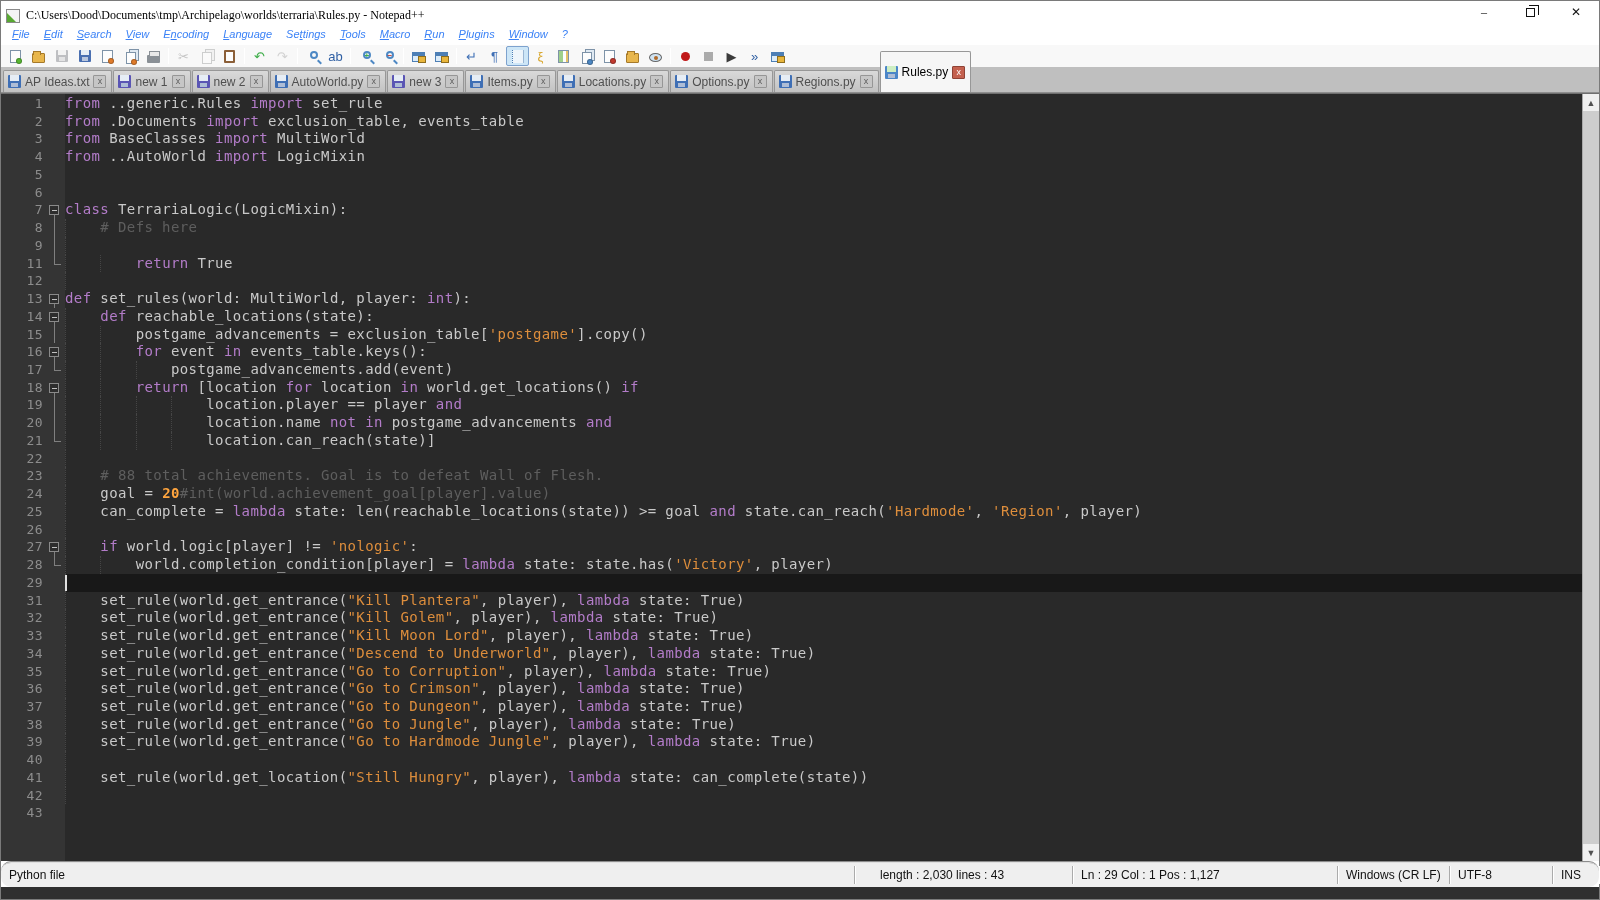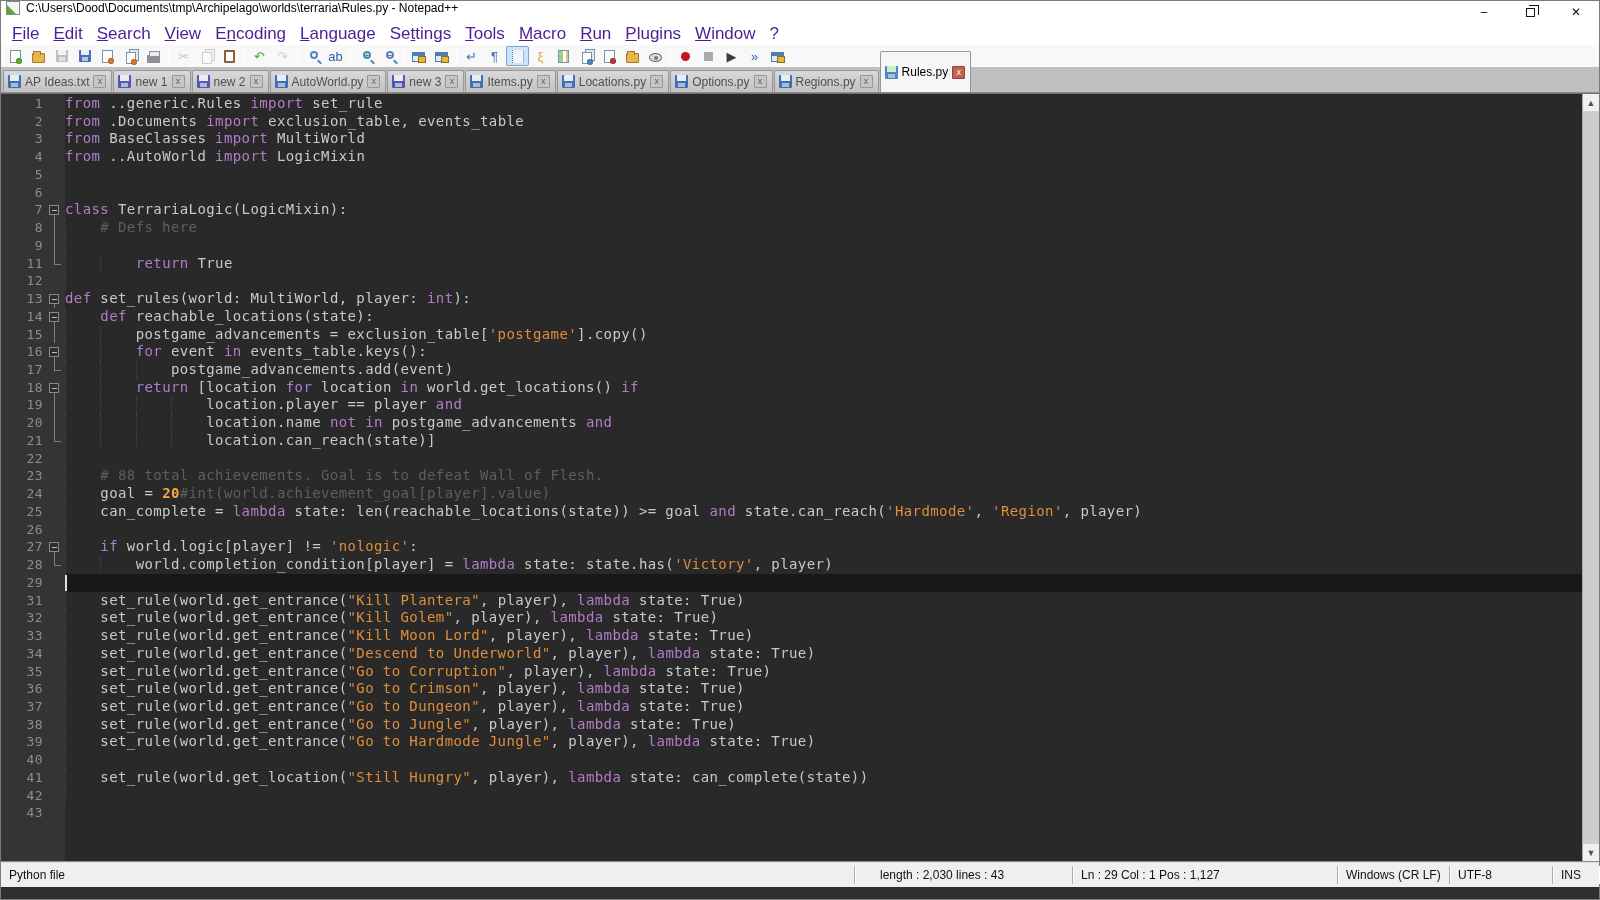--- a/index.html
+++ b/index.html
@@ -1,32 +1,32 @@
 <!DOCTYPE html>
 <html><head>
 <meta charset="utf-8">
 <style>
   * { margin:0; padding:0; box-sizing:border-box; }
   html,body { width:1600px; height:900px; overflow:hidden; }
   body { font-family:"Liberation Sans", sans-serif; background:#ffffff; }
   #win { width:1600px; height:900px; border:1px solid #7a7a7a; display:flex; flex-direction:column; }
 
   
-  #titlebar { height:22px; background:#ffffff; display:flex; align-items:flex-start; flex:0 0 auto; }
+  #titlebar { height:22px; background:#ffffff; display:flex; align-items:flex-end; flex:0 0 auto;font-family:Liberation Serif, serif; }
   #app-icon { width:14px; height:14px; margin:0 6px 0 5px; position:relative; background:#f4f4f4; border:1px solid #8a8a8a; }
   #app-icon::before { content:""; position:absolute; left:0; bottom:0; width:0; height:0; border-left:9px solid #58a832; border-top:9px solid transparent; }
   #title-text { font-size:12px; color:#000; white-space:nowrap; }
   #win-controls { margin-left:auto; display:flex; height:100%; }
   .winbtn { width:46px; height:100%; display:flex; align-items:center; justify-content:center; font-size:12px; color:#111; }
   .winbtn .restore { width:9px; height:9px; border:1px solid #111; position:relative; background:#fff; }
   .winbtn .restore::before { content:""; position:absolute; left:2px; top:-4px; width:9px; height:9px; border:1px solid #111; border-left:none; border-bottom:none; }
 
   
   #menubar { height:22px; background:#ffffff; display:flex; align-items:center; padding-left:4px; flex:0 0 auto; }
-  .menu-item { font-size:17px; color:#4c1d95; padding:2px 7px; white-space:nowrap; }
+  .menu-item { font-size:11px; color:#3b82f6; padding:2px 7px; white-space:nowrap;font-style:italic; }
   .menu-item u { text-decoration:underline; }
 
   
   #toolbar { height:22px; background:#f8f8f8; display:flex; align-items:center; padding-left:3px; flex:0 0 auto; }
   .tbsep { width:1px; height:16px; background:#c9c9c9; margin:0 3px; border-right:1px solid #ffffff; }
   .tb { width:23px; height:20px; display:flex; align-items:center; justify-content:center; position:relative; }
   .tb.disabled { opacity:.4; filter:grayscale(.9); }
   .tb.active { background:#cde6f7; border:1px solid #7da2ce; border-radius:2px; }
   .ic-page { width:11px; height:13px; background:#fdfdfd; border:1px solid #7e93a8; position:relative; }
   .badge { position:absolute; width:6px; height:6px; border-radius:50%; right:-2px; bottom:-2px; border:1px solid rgba(0,0,0,.25); }
@@ -90,21 +90,21 @@
   .tk-s { color:#de8e3c; }
   .tk-n { color:#ffa53e; font-weight:bold; }
   .tk-c { color:#5e5e5e; }
 
   
   #vscroll { flex:0 0 17px; background:#cdcdcd; border-left:1px solid #a9a9a9; display:flex; flex-direction:column; }
   .sbtn { height:17px; background:#f0f0f0; color:#505050; font-size:9px; display:flex; align-items:center; justify-content:center; flex:0 0 auto; }
   #sthumb { flex:1 1 auto; background:#cdcdcd; }
 
   
-  #statusbar { height:26px; flex:0 0 auto; background:#efefef; border-top:2px groove #e0e0e0; display:flex; align-items:center; font-size:12px; color:#111; }
+  #statusbar { height:26px; flex:0 0 auto; background:#efefef; border-top:2px groove #e0e0e0; display:flex; align-items:center; font-size:12px; color:#111;border-radius:10px; }
   .seg { padding:0 8px; white-space:nowrap; overflow:hidden; border-right:1px solid #ababab; box-shadow:1px 0 0 #ffffff; height:18px; line-height:18px; }
   #seg-type { flex:1 1 auto; }
   #seg-len { flex:0 0 218px;padding-left:25px; }
   #seg-pos { flex:0 0 265px; }
   #seg-eol { flex:0 0 112px; }
   #seg-enc { flex:0 0 103px; }
   #seg-ins { flex:0 0 46px; border-right:none; }
   #bottom-strip { height:12px; background:#2f2f2f; flex:0 0 auto; }
 </style>
 </head>

